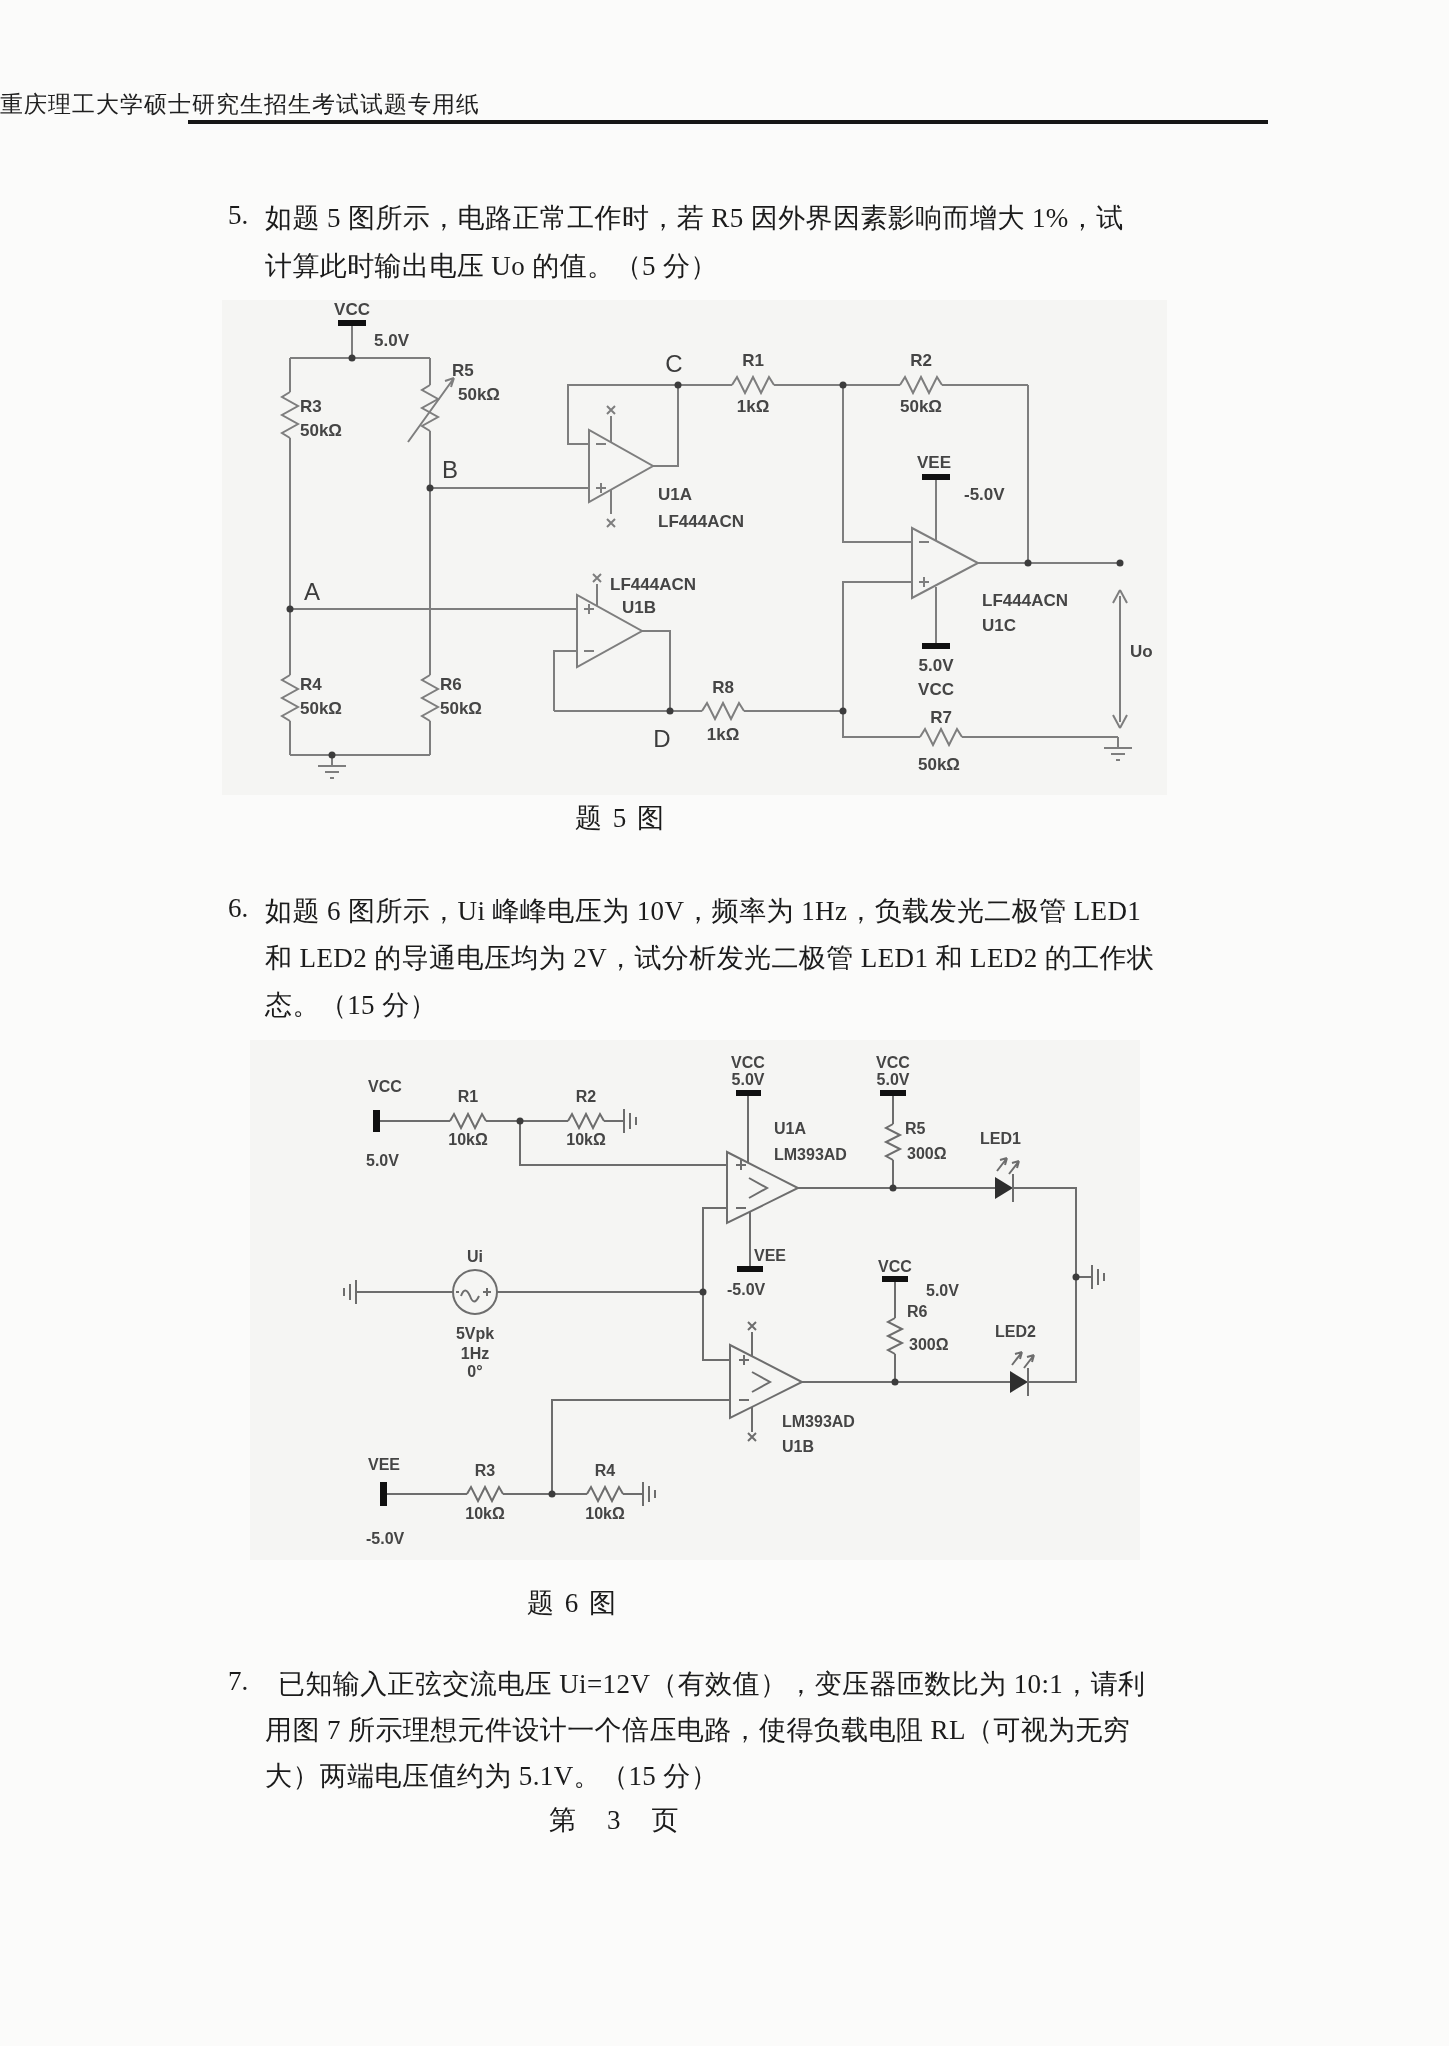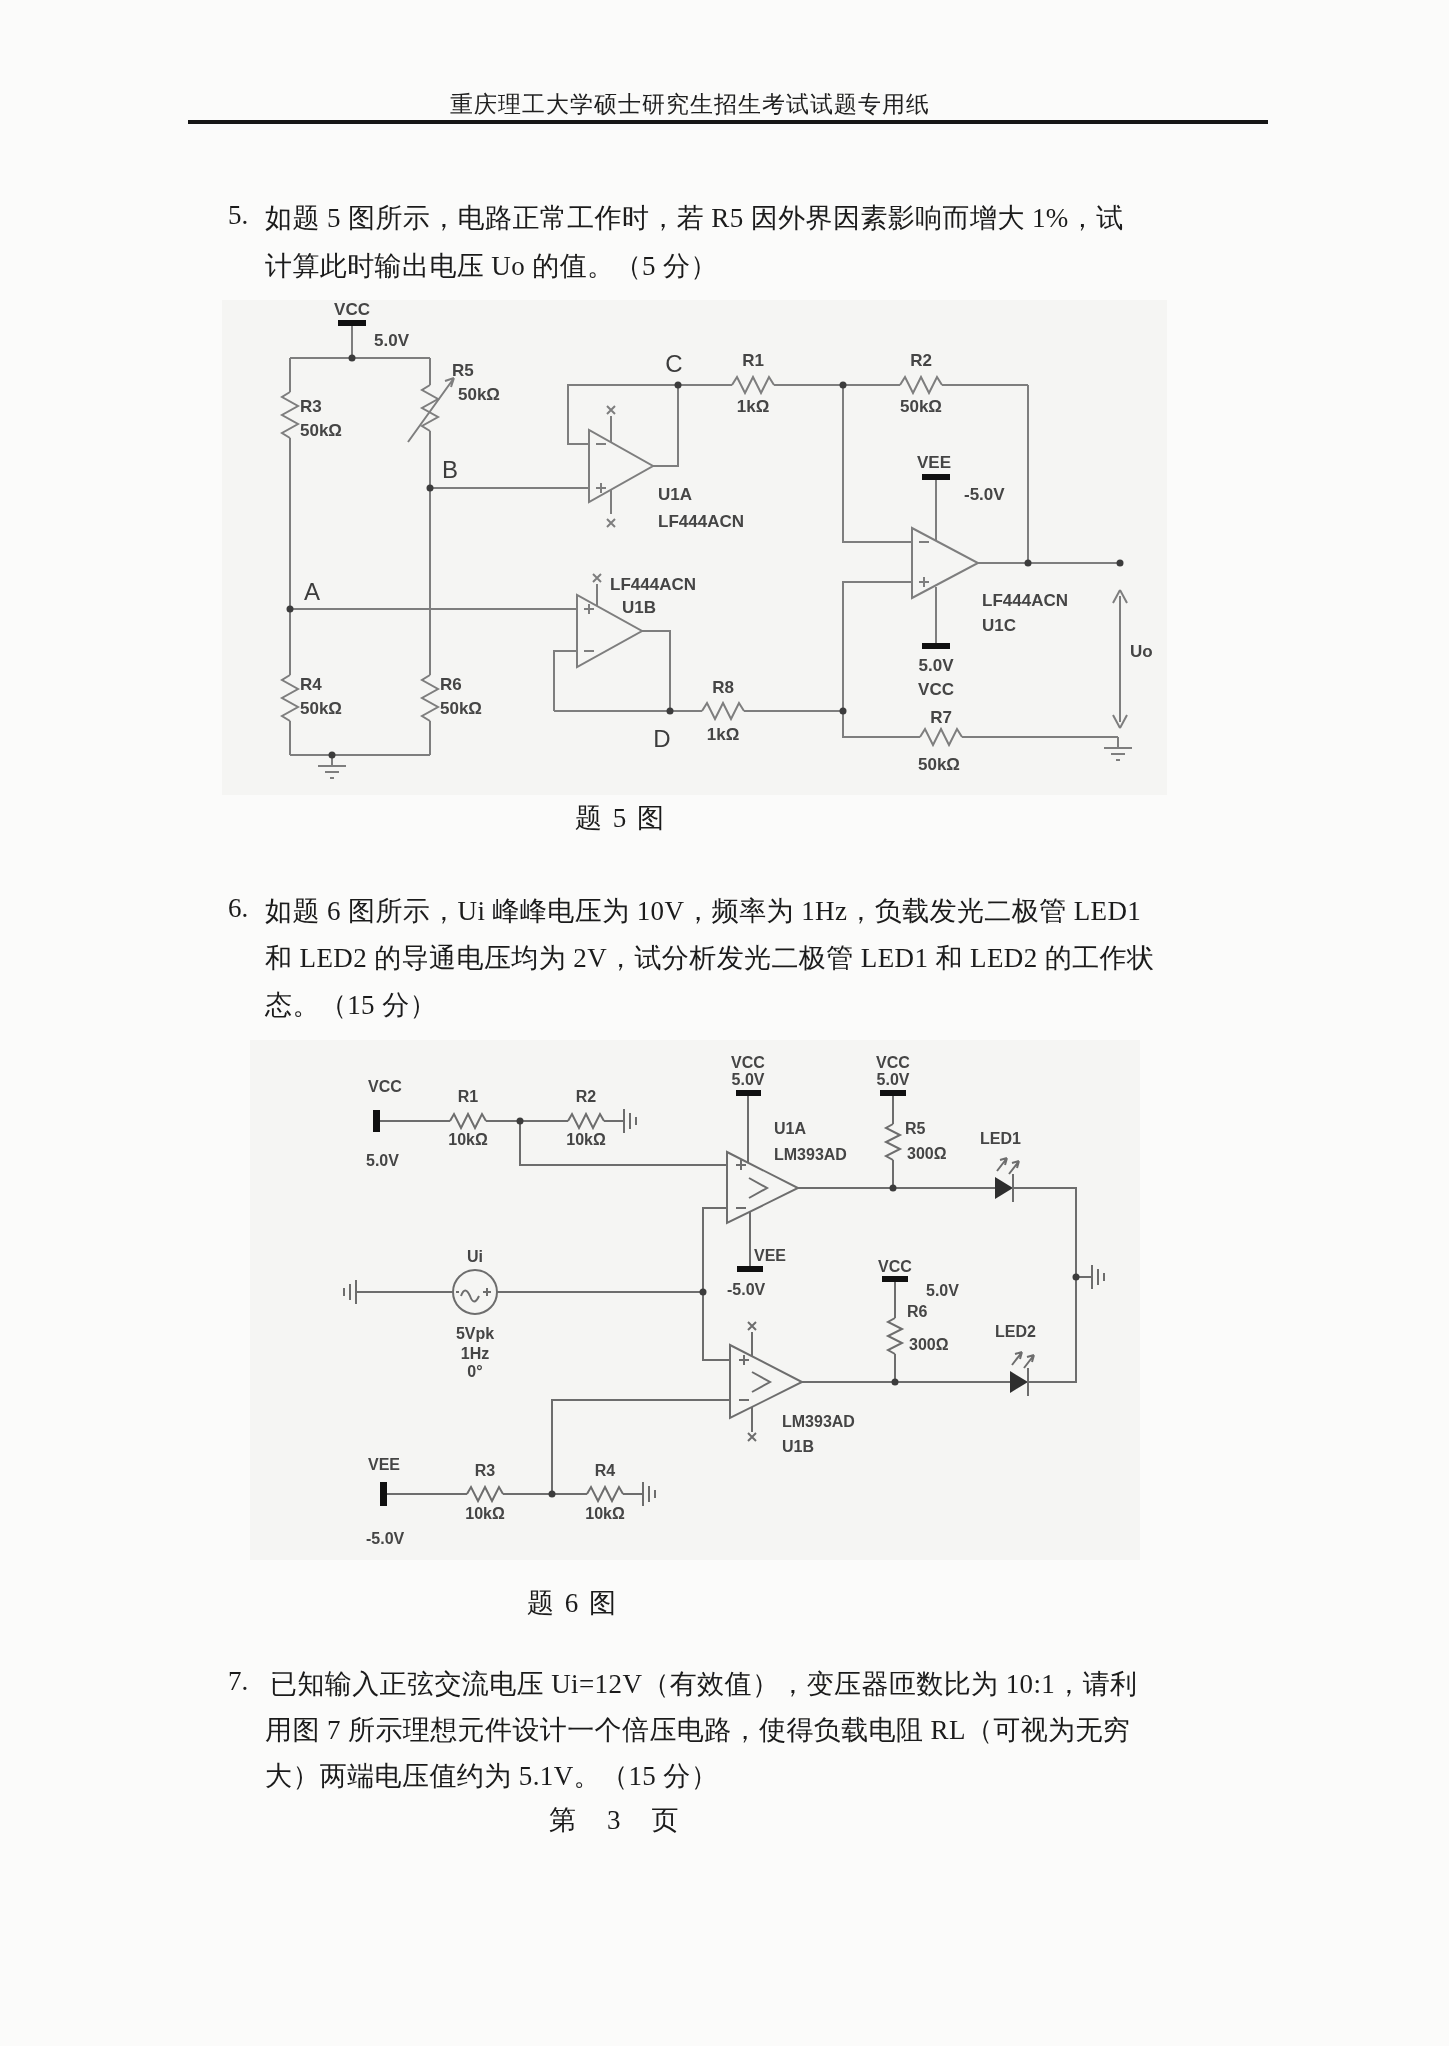--- a/index.html
+++ b/index.html
@@ -23,21 +23,21 @@
   .nl{font-size:24px;font-weight:normal;fill:#3c3c3c;}
   .w{stroke:#7e7e7e;stroke-width:2;fill:none;}
   .w6{stroke:#6d6d6d;stroke-width:2;fill:none;}
   .bar{fill:#101010;stroke:none;}
   .dot{fill:#3c3c3c;stroke:none;}
   .ledfill{fill:#2e2e2e;stroke:none;}
 </style>
 </head>
 <body>
 
-<div class="abs header" style="left:0;top:89;width:930px;text-align:right;left:0px;top:89px;">重庆理工大学硕士研究生招生考试试题专用纸</div>
+<div class="abs header" style="left:0;top:89;width:930px;left:0px;top:89px;">重庆理工大学硕士研究生招生考试试题专用纸</div>
 <div class="abs rule" style="left:188px;top:120px;width:1080px;"></div>
 
 <div class="abs qnum" style="left:228px;top:200px;">5.</div>
 <div class="abs qline" style="left:265px;top:200px;">如题 5 图所示，电路正常工作时，若 R5 因外界因素影响而增大 1%，试</div>
 <div class="abs qline" style="left:265px;top:248px;">计算此时输出电压 Uo 的值。（5 分）</div>
 
 <svg class="abs figure" style="left:222px;top:300px;" width="945" height="495" viewBox="0 0 945 495">
 
   <path class="w" d="
     M130,26 V58 M68,58 H208
@@ -321,17 +321,17 @@
     <circle class="dot" cx="453" cy="252" r="3.5"></circle>
       <circle class="dot" cx="302" cy="454" r="3.5"></circle>
     <circle class="dot" cx="645" cy="342" r="3.5"></circle>
       <circle class="dot" cx="826" cy="237" r="3.5"></circle>
   </g>
 </svg>
 
 <div class="abs caption" style="left:527px;top:1585px;">题 6 图</div>
 
 <div class="abs qnum" style="left:228px;top:1666px;">7.</div>
-<div class="abs qline" style="left:270px;top:1666px;">已知输入正弦交流电压 Ui=12V（有效值），变压器匝数比为 10:1，请利</div>
+<div class="abs qline" style="left:278px;top:1666px;">已知输入正弦交流电压 Ui=12V（有效值），变压器匝数比为 10:1，请利</div>
 <div class="abs qline" style="left:265px;top:1712px;">用图 7 所示理想元件设计一个倍压电路，使得负载电阻 RL（可视为无穷</div>
 <div class="abs qline" style="left:265px;top:1758px;text-align:center;">大）两端电压值约为 5.1V。（15 分）</div>
 
 <div class="abs footer" style="left:505px;top:1802px;margin-left:44px;">第　3　页</div>
 
 </body></html>

